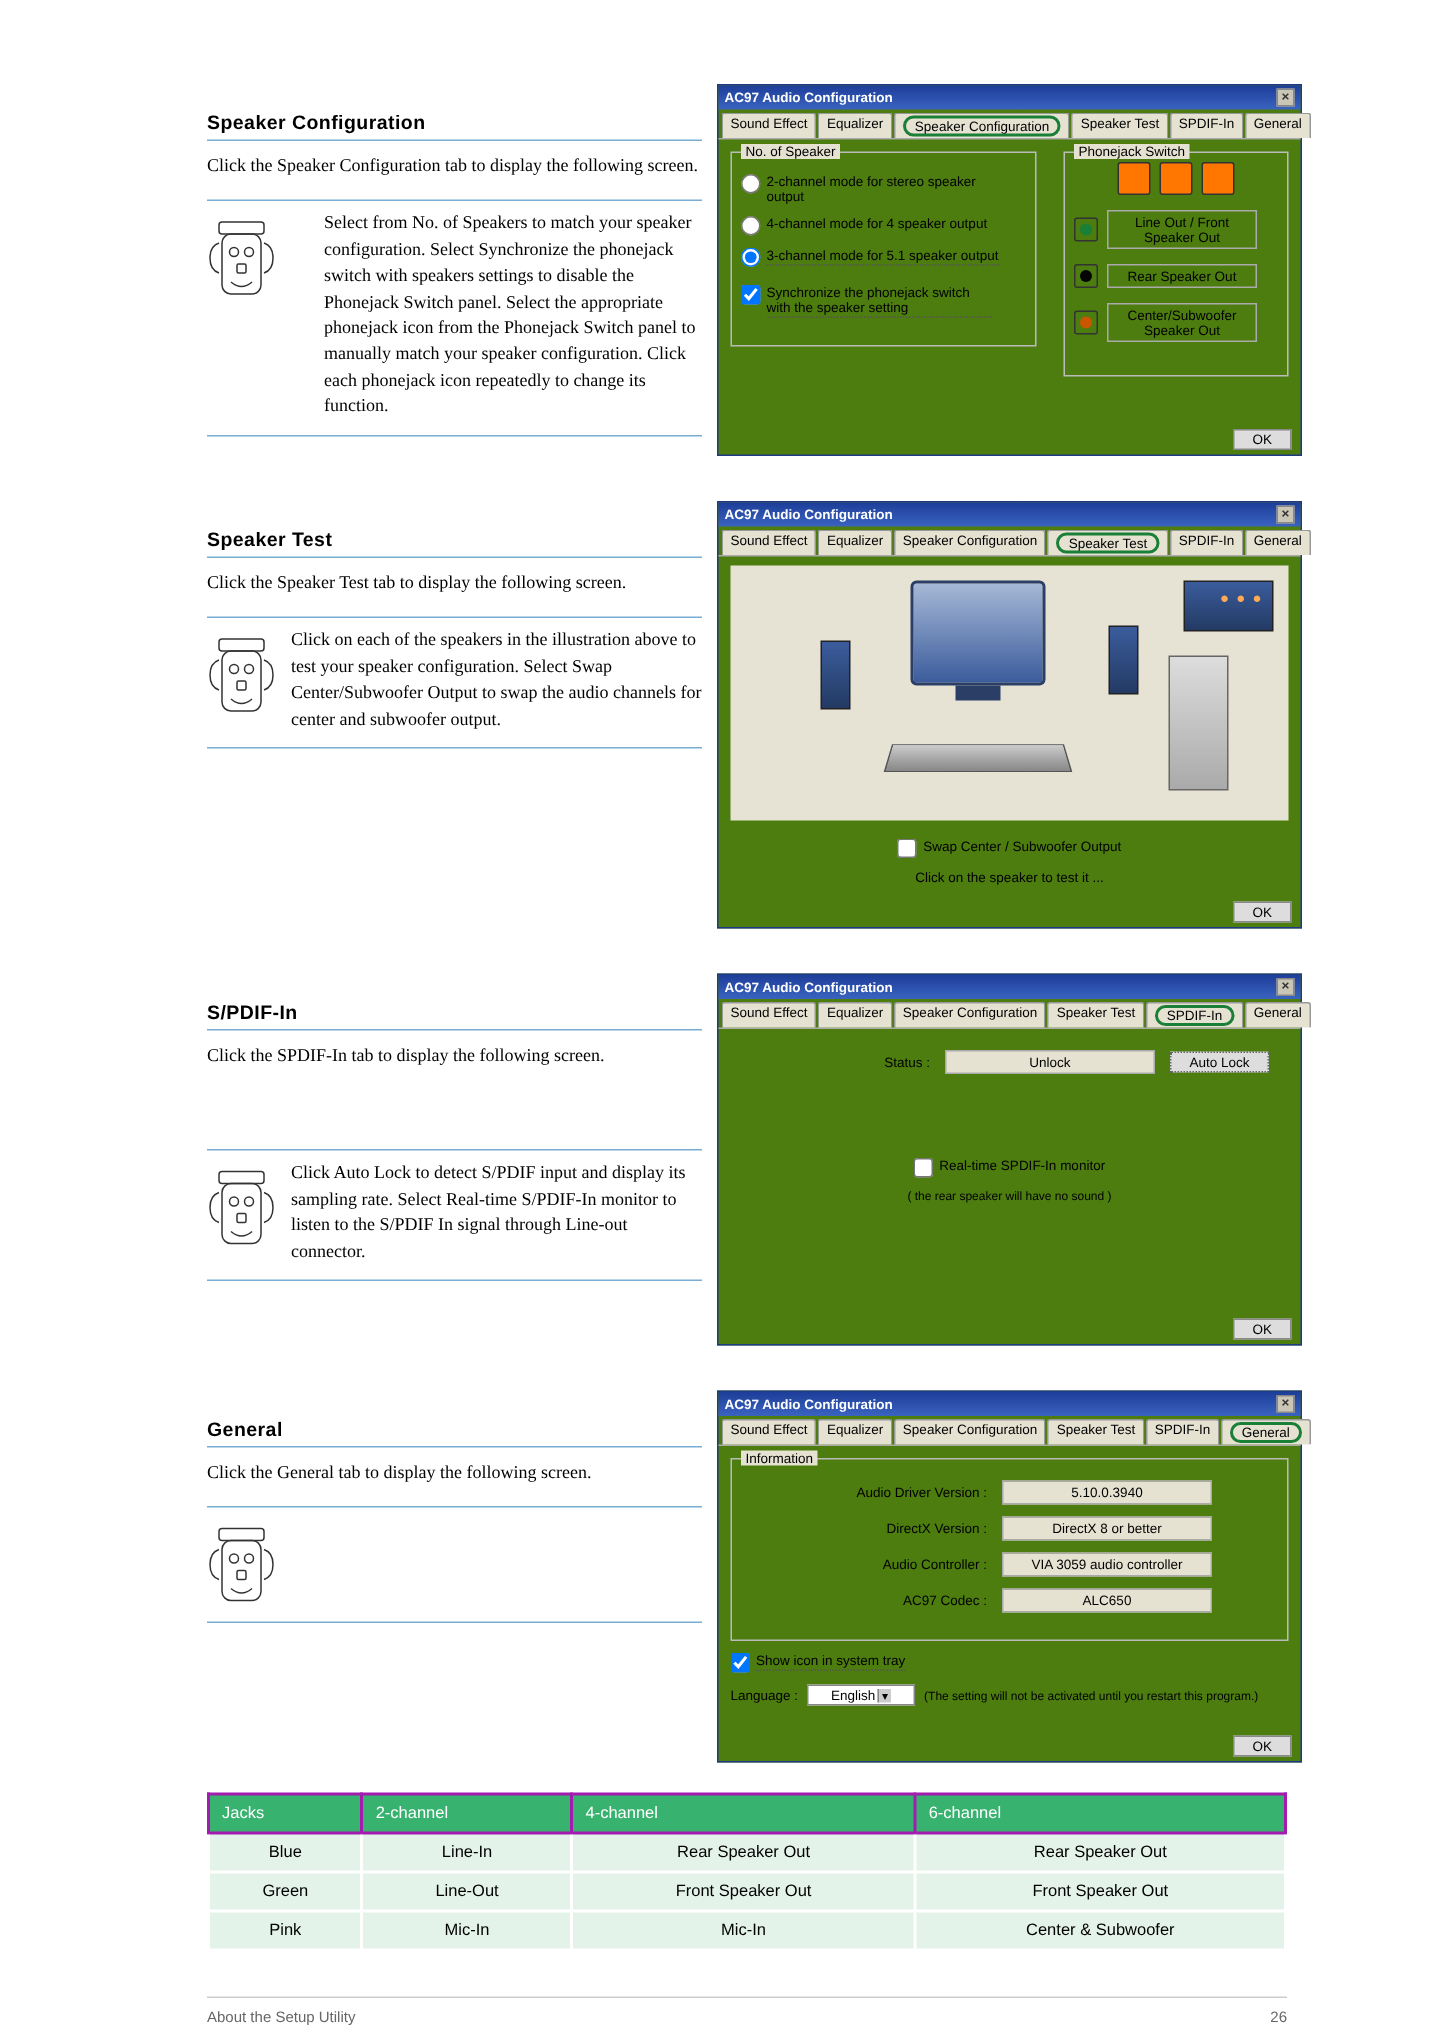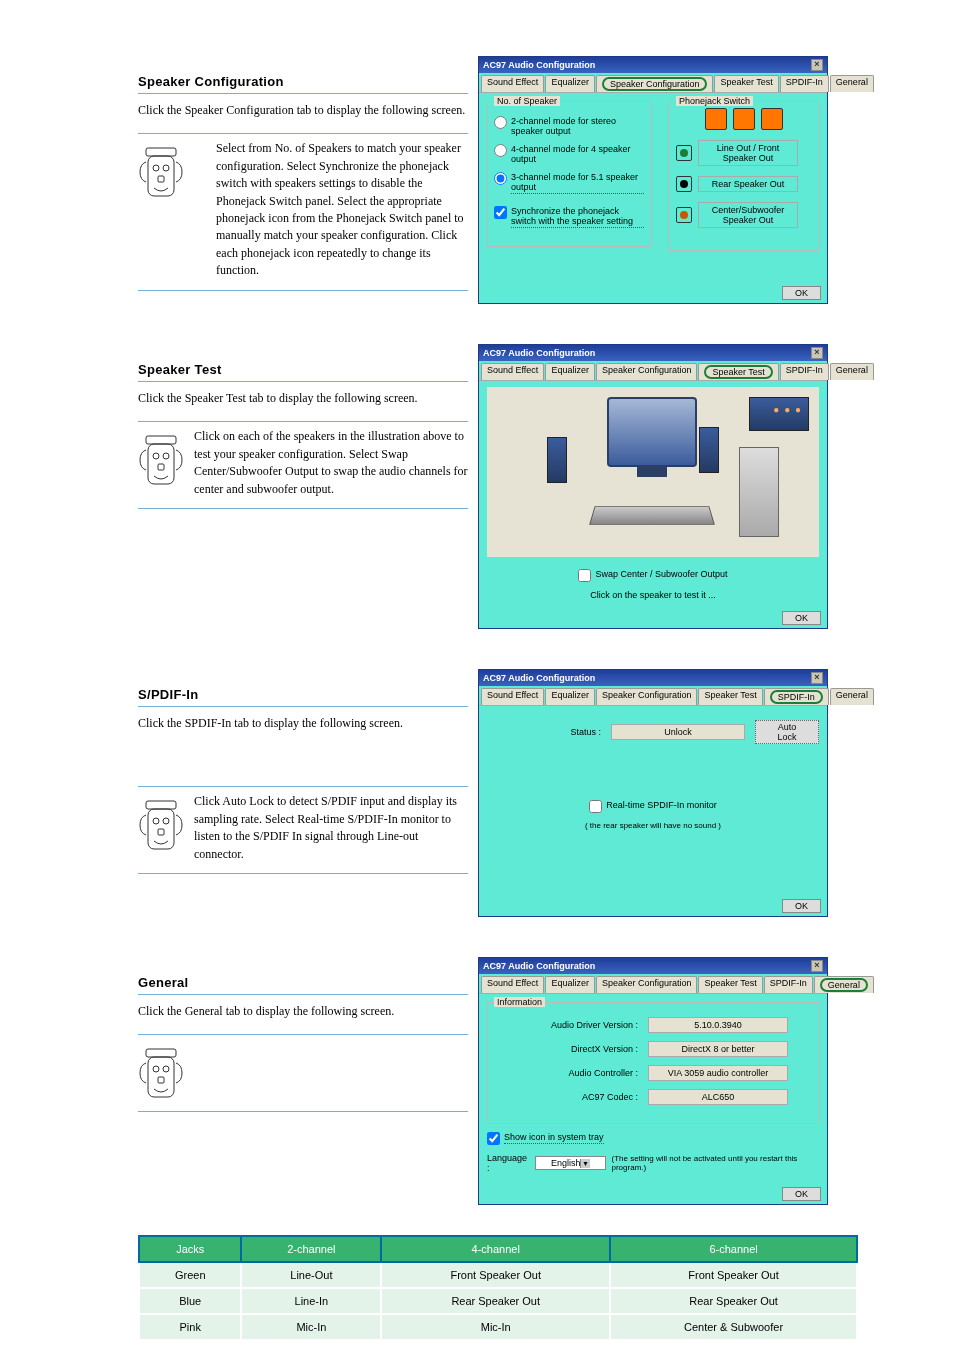--- a/index.html
+++ b/index.html
@@ -8,21 +8,21 @@
   .section-title { font-family: Arial, sans-serif; font-size: 13px; font-weight: bold; letter-spacing: 0.3px; margin-top: 18px; }
   .body-text { font-family: "Times New Roman", serif; font-size: 12px; line-height: 1.45; margin-top: 8px; }
   hr.rule { border: none; border-top: 1px solid #7aadd4; margin-top: 4px; }
   .row { display: flex; align-items: flex-start; margin-top: 16px; }
   .left-col { width: 330px; }
   .icon-cell { width: 50px; display: flex; align-items: flex-start; padding-top: 6px; }
   .note-text { flex: 1; font-family: "Times New Roman", serif; font-size: 12px; line-height: 1.45; padding-left: 6px; }
   .screenshot-col { width: 350px; margin-left: 10px; }
   .spacer { height: 10px; }
   
-  .winbox { width: 350px; border: 1px solid #1c3a86; background: #5eead4; font-family: Tahoma, Arial, sans-serif; font-size: 9px; color: #000; margin-bottom: 24px; }
+  .winbox { width: 390px; border: 1px solid #1c3a86; background: #4d7c0f; font-family: Tahoma, Arial, sans-serif; font-size: 9px; color: #000; margin-bottom: 14px; }
   .titlebar { background: linear-gradient(#1d3e99, #3a63c0); color: #fff; font-weight: bold; padding: 2px 4px; font-size: 9px; display: flex; justify-content: space-between; align-items: center; }
   .closebtn { width: 12px; height: 12px; background: #c9c6b5; border: 1px solid #888; text-align: center; font-size: 9px; line-height: 9px; color: #333; }
   .tabrow { display: flex; border-bottom: 1px solid #aaa; padding: 2px 2px 0 2px; flex-wrap: nowrap; gap: 1px; }
   .tab { border: 1px solid #999; border-bottom: none; background: #e5e2d2; padding: 1px 5px; font-size: 9px; white-space: nowrap; border-radius: 2px 2px 0 0; position: relative; }
   .tab.active { background: #e5e2d2; z-index: 2; }
   .highlight-tab { border: 2px solid #1a7f37; border-radius: 9px; padding: 0px 6px; display: inline-block; }
   .dialog-body { padding: 6px 8px 8px 8px; min-height: 190px; position: relative; }
   .group { border: 1px solid #bbb; padding: 6px 6px 10px 6px; margin-top: 2px; position: relative; }
   .group-title { position: absolute; top: -6px; left: 6px; background: #e5e2d2; padding: 0 3px; font-size: 9px; }
   .radio-line, .check-line { display: flex; align-items: flex-start; gap: 4px; margin: 8px 0; }
@@ -51,21 +51,21 @@
   .sub-holes{ position:absolute; right:6px; top:6px; color:#fa5; font-size:10px; letter-spacing:1px;}
   
   .info-row { display: flex; align-items: center; margin: 8px 0; justify-content: center; gap: 10px; }
   .info-label { text-align: right; width: 120px; font-size: 9px; }
   .info-value { border: 1px solid #aaa; padding: 2px 6px; font-size: 9px; width: 140px; text-align: center; background: #e5e2d2; }
   .lang-row { display:flex; align-items:center; gap:6px; font-size:9px; margin-top:8px; }
   .lang-select { border:1px solid #888; background:#fff; padding:1px 15px; width:72px; display:flex; justify-content:space-between; align-items:center; font-size:9px;}
   .lang-select .arrow{ font-size:8px; background:#ccc; border-left:1px solid #888; padding:0 2px;}
   
   table.jack-table { width: 100%; border-collapse: collapse; margin-top: 6px; font-family: Arial, sans-serif; font-size: 11px; }
-  table.jack-table th { background: #38b26f; color: #fff; border: 2px solid #0369a1; padding: 6px 8px; text-align: center; font-weight: normal; }
+  table.jack-table th { background: #38b26f; color: #fff; border: 2px solid #a21caf; padding: 6px 8px; text-align: left; font-weight: normal; }
   table.jack-table td { border: 2px solid #fff; background: #e4f3ea; padding: 6px 8px; text-align: center; }
   .page-footer { display: flex; justify-content: space-between; font-family: Tahoma, Arial, sans-serif; font-size: 10px; color: #666; margin-top: 30px; border-top: 1px solid #ccc; padding-top: 8px; }
   
   .robot-svg { width: 50px; height: 54px; }
   .mt22 { margin-top: 22px; }
 </style>
 </head>
 <body>
 
 <div class="page">
@@ -370,30 +370,30 @@
     <thead>
       <tr>
         <th>Jacks</th>
         <th>2-channel</th>
         <th>4-channel</th>
         <th>6-channel</th>
       </tr>
     </thead>
     <tbody>
       <tr>
+        <td>Blue</td>
+        <td>Line-In</td>
+        <td>Rear Speaker Out</td>
+        <td>Rear Speaker Out</td>
+      </tr>
+      <tr>
         <td>Green</td>
         <td>Line-Out</td>
         <td>Front Speaker Out</td>
         <td>Front Speaker Out</td>
-      </tr>
-      <tr>
-        <td>Blue</td>
-        <td>Line-In</td>
-        <td>Rear Speaker Out</td>
-        <td>Rear Speaker Out</td>
       </tr>
       <tr>
         <td>Pink</td>
         <td>Mic-In</td>
         <td>Mic-In</td>
         <td>Center &amp; Subwoofer</td>
       </tr>
     </tbody>
   </table>
 

